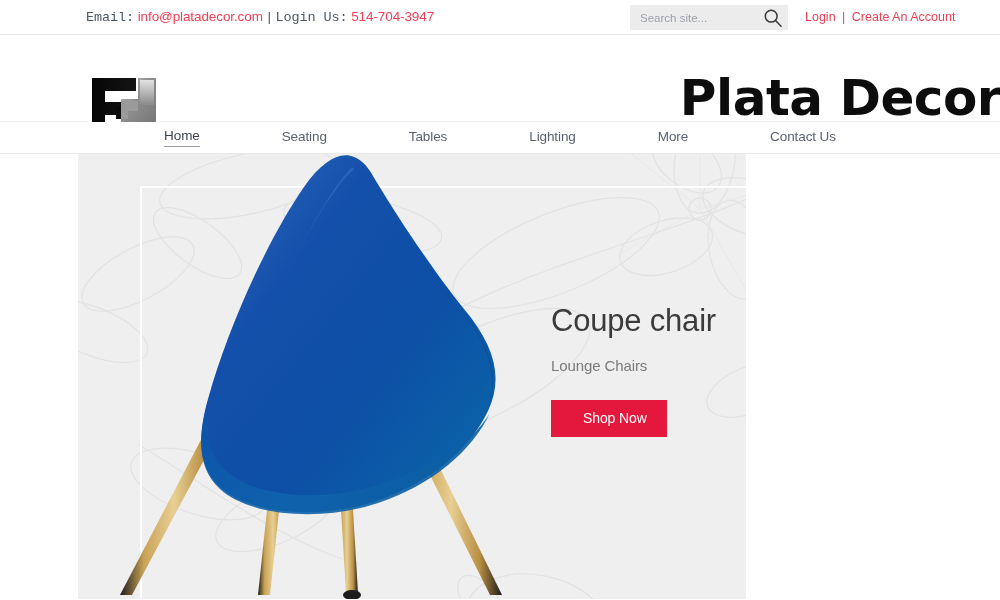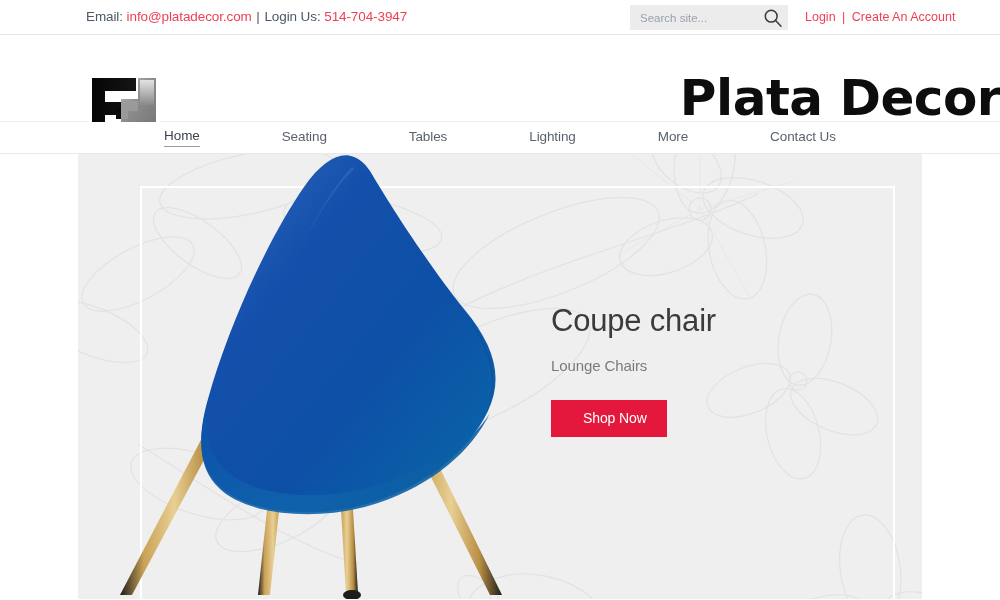--- a/index.html
+++ b/index.html
@@ -21,21 +21,21 @@
     border-bottom: 1px solid #e6e6e6;
   }
   .topbar-contact {
     position: absolute;
     left: 86px;
     top: 9px;
     font-size: 13.5px;
     letter-spacing: -0.1px;
     white-space: nowrap;
   }
-  .tb-label { color: #4c5866; }
+  .tb-label { color: #4c5866; font-family: Liberation Mono, monospace; }
   .tb-link {
     color: #ef4056;
     text-decoration: none;
     text-align: right;
   }
   .tb-sep { color: #4c5866; padding: 0 1px; }
   .tb-phone { color: #ef4056; }
 
   .search-wrap {
     position: absolute;
@@ -145,21 +145,21 @@
     position: relative;
     width: 1000px;
     height: 445px;
     background: #ffffff;
     overflow: hidden;
   }
   .hero {
     position: absolute;
     left: 78px;
     top: 0;
-    width: 844px;
+    width: 668px;
     height: 445px;
     background: #86efac;
     overflow: hidden;
   }
   .hero-floral {
     position: absolute;
     left: 0; top: 0;
     width: 844px;
     height: 445px;
     opacity: 1;

